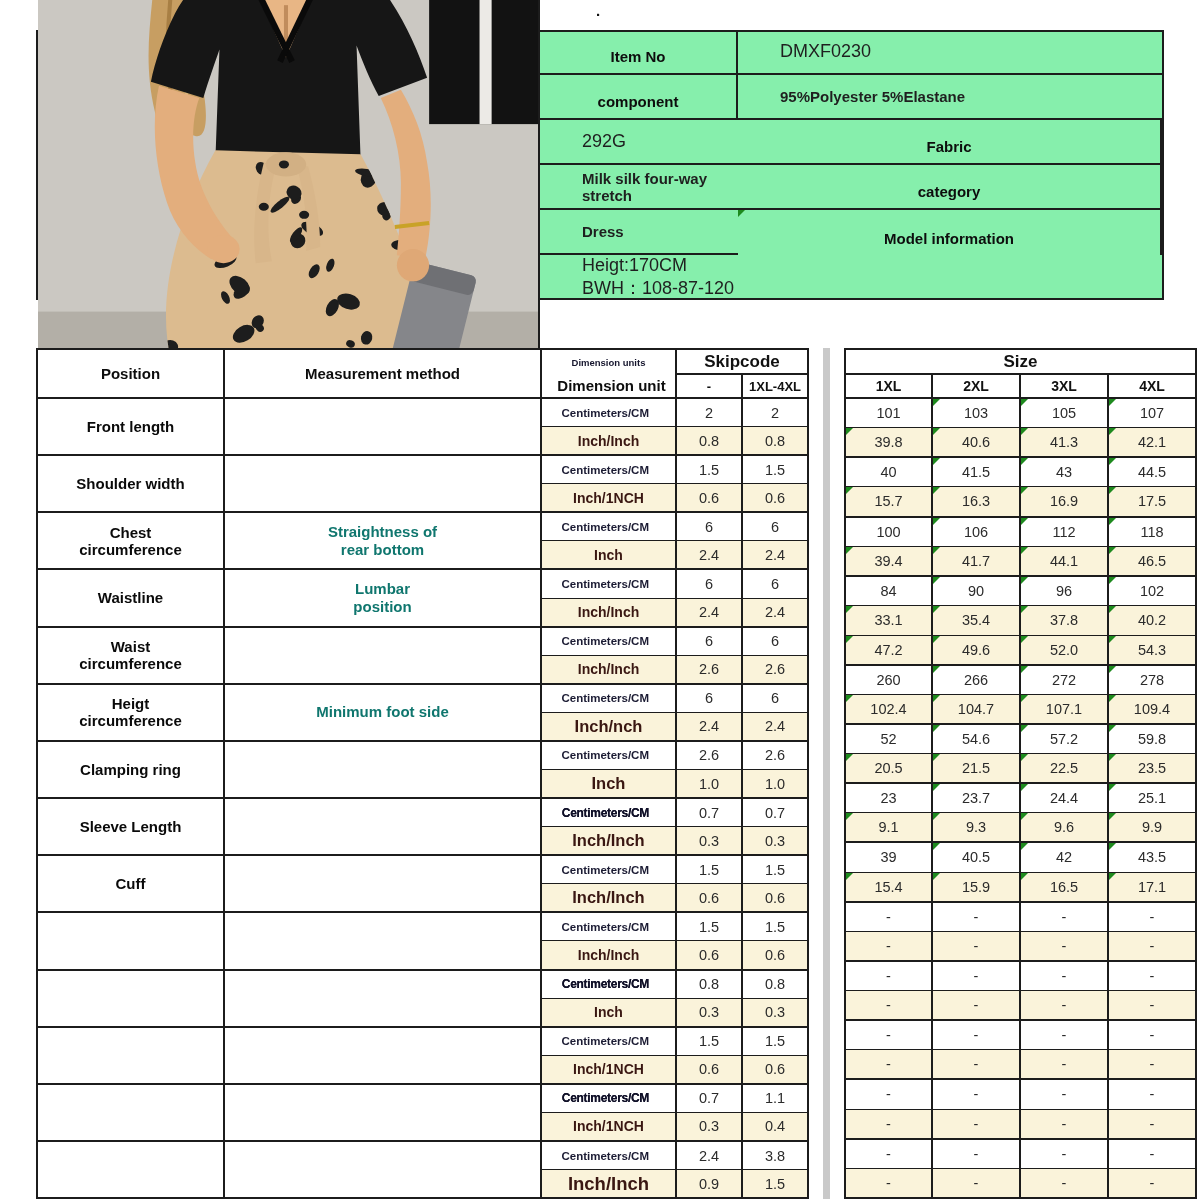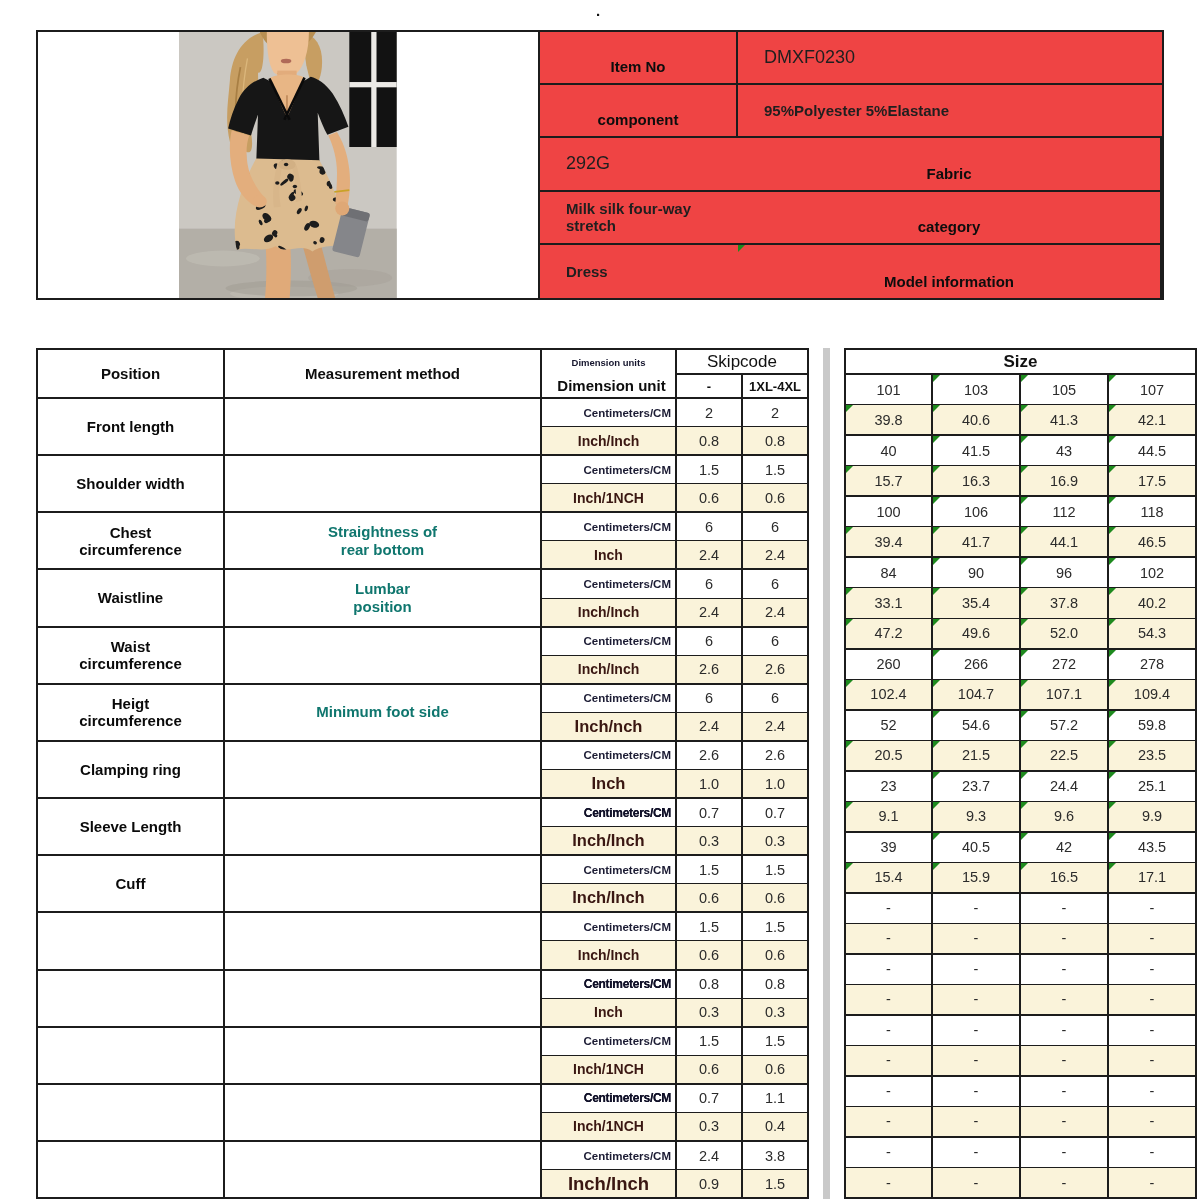--- a/index.html
+++ b/index.html
@@ -13,36 +13,36 @@
   html,body{margin:0;padding:0;}
   body{
     width:1200px;height:1200px;background:#ffffff;position:relative;
     font-family:"Liberation Sans",sans-serif;color:#111;overflow:hidden;
   }
   .stray-dot{position:absolute;left:596px;top:2px;font-size:15px;font-weight:bold;color:#141414;}
 
   
   .product-table{
     position:absolute;left:36px;top:30px;width:1128px;height:270px;
-    border:2px solid var(--border);box-sizing:border-box;display:flex;background:#ef4444;
+    border:2px solid var(--border);box-sizing:border-box;display:flex;background:#86efac;align-items:center;
   }
   .photo-cell{
     width:502px;border-right:2px solid var(--border);box-sizing:border-box;
     display:flex;justify-content:center;align-items:stretch;background:#fff;
   }
   .photo-cell svg{height:100%;display:block;}
   .info-grid{flex:1;display:grid;grid-template-columns:198px 1fr;grid-auto-rows:1fr;}
   .info-label{
     position:relative;border-bottom:2px solid var(--border);border-right:2px solid var(--border);
     display:flex;align-items:flex-end;justify-content:center;padding-bottom:8px;
     font-weight:bold;font-size:15px;color:#0d0d0d;box-sizing:border-box;
   }
   .info-value{
     border-bottom:2px solid var(--border);display:flex;align-items:center;
-    padding-left:26px;color:#1f1f1f;box-sizing:border-box;
+    padding-left:42px;color:#1f1f1f;box-sizing:border-box;
   }
   .info-grid > div:nth-last-child(-n+2){border-bottom:none;}
   .v-reg{font-size:18px;font-weight:normal;}
   .v-bold{font-size:15px;font-weight:bold;}
 
   
   .chart{position:absolute;left:36px;top:348px;display:flex;align-items:stretch;gap:14px;}
   .gap{width:7px;background:#c9c9c9;}
   table{border-collapse:collapse;table-layout:fixed;background:#fff;}
   table.left{width:771px;}
@@ -54,29 +54,29 @@
     padding:0;text-align:center;vertical-align:middle;position:relative;box-sizing:border-box;
     overflow:hidden;
   }
   thead tr:first-child th{border-top:none;}
   tr.h1{height:25px;} tr.h2{height:24px;}
   tbody td{height:28.58px;font-size:14.5px;color:var(--num);}
   tr.inch td{border-top-width:1px;}
   tr.inch td{background:var(--cream);}
   td.pos-cell,td.method-cell{background:#fff;}
   .h-main{font-size:15px;font-weight:bold;color:#0d0d0d;}
-  .h-skip{font-size:17px;font-weight:normal;}
+  .h-skip{font-size:17px;font-weight:bold;}
   .h-size{font-size:17px;font-weight:bold;}
   .h-sub{font-size:13px;font-weight:bold;}
   .h-sizecol{font-size:14px;font-weight:bold;}
   .dim-small{font-size:9.5px;font-weight:bold;color:#16162e;}
   .dim-big{border-top-style:hidden;font-size:15px;font-weight:bold;color:#0d0d0d;padding-left:6px;}
   td.pos-cell{font-weight:bold;font-size:15px;color:#0a0a0a;white-space:pre-line;line-height:1.15;}
   td.method-cell{font-weight:bold;font-size:15px;color:#0f766e;white-space:pre-line;line-height:1.2;}
-  td.u-cm{font-size:11.5px;font-weight:bold;color:var(--cm);text-align:right;padding-right:4px;}
+  td.u-cm{font-size:11.5px;font-weight:bold;color:var(--cm);text-align:right;padding-right:26px;}
   td.u-cm.heavy{font-size:12px;letter-spacing:-0.3px;color:#101028;text-shadow:0 0 0.5px #101028;}
   td.u-inch{font-weight:bold;color:var(--inch);}
   td.u-md{font-size:14px;} td.u-lg{font-size:16.5px;} td.u-xl{font-size:18.5px;}
   .tri{
     position:absolute;top:0;left:0;width:0;height:0;
     border-top:7px solid var(--green);border-right:7px solid transparent;
   }
 </style>
 </head>
 <body>
@@ -201,20 +201,21 @@
       <div class="info-label">Item No</div>
       <div class="info-value v-reg">DMXF0230</div>
       <div class="info-label">component</div>
       <div class="info-value v-bold">95%Polyester 5%Elastane</div>
       <div class="info-value v-reg">292G</div>
       <div class="info-label">Fabric</div>
       <div class="info-value v-bold">Milk silk four-way stretch</div>
       <div class="info-label">category</div>
       <div class="info-value v-bold">Dress</div>
       <div class="info-label">Model information<span class="tri"></span></div>
+      <div class="info-value v-reg">Heigt:170CM BWH：108-87-120</div>
     </div>
 </div>
 
 <div class="chart">
   <table class="left">
     <colgroup>
       <col style="width:187px">
         <col style="width:317px">
         <col style="width:135px">
         <col style="width:66px">
@@ -414,20 +415,26 @@
     <colgroup>
       <col style="width:87px">
         <col style="width:88px">
         <col style="width:88px">
         <col style="width:88px">
     </colgroup>
     <thead>
       <tr class="h1">
         <th colspan="4" class="h-size">Size</th>
       </tr>
+      <tr class="h2">
+        <th class="h-sizecol">1XL</th>
+        <th class="h-sizecol">2XL</th>
+        <th class="h-sizecol">3XL</th>
+        <th class="h-sizecol">4XL</th>
+      </tr>
     </thead>
     <tbody id="right-body">
         <tr class="cm">
           <td>101</td>
           <td>103<span class="tri"></span></td>
           <td>105<span class="tri"></span></td>
           <td>107<span class="tri"></span></td>
         </tr>
         <tr class="inch">
           <td>39.8<span class="tri"></span></td>

